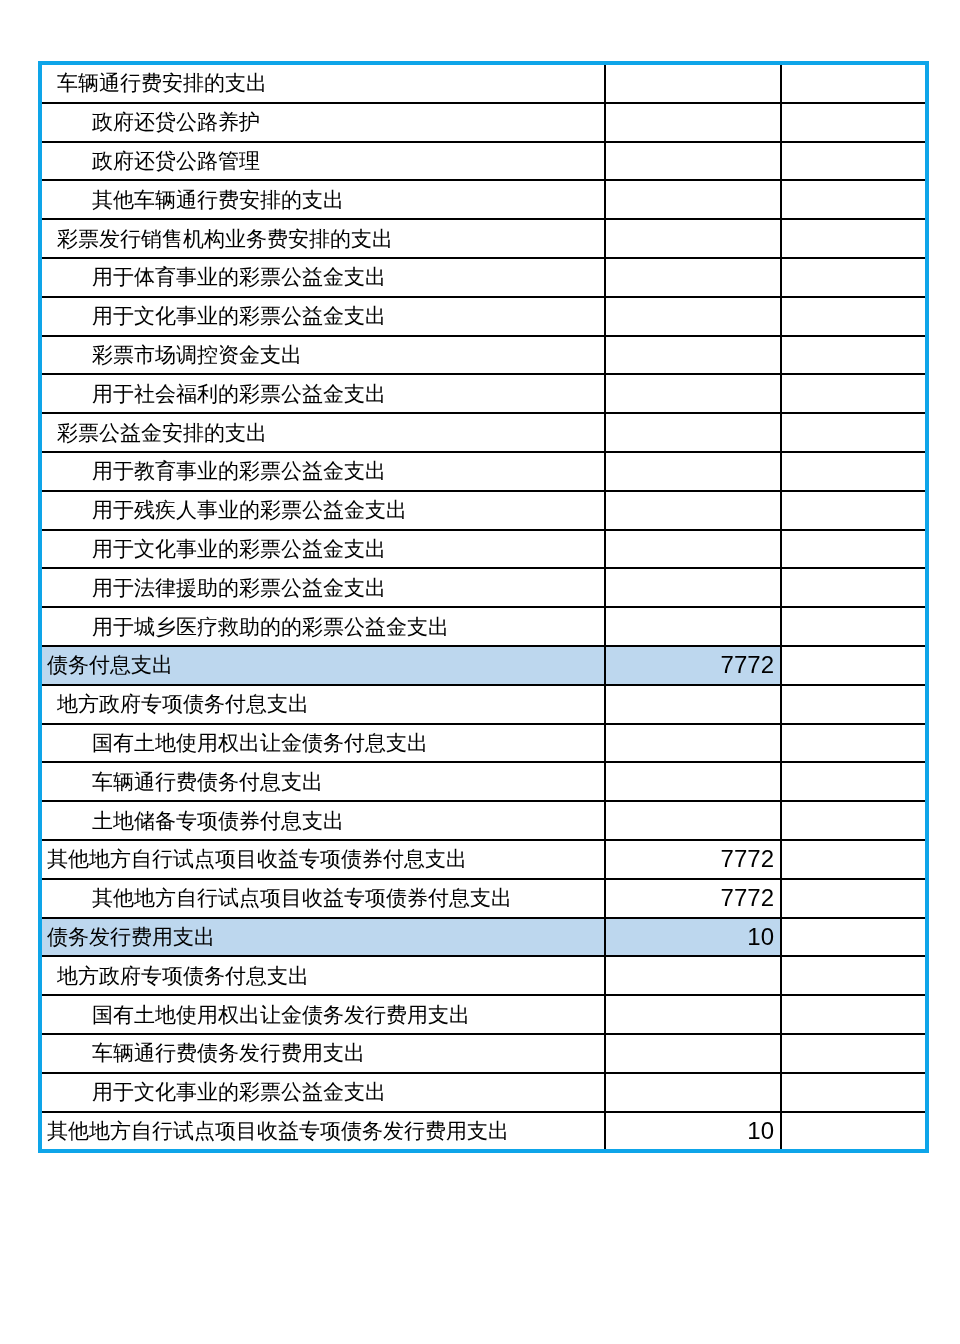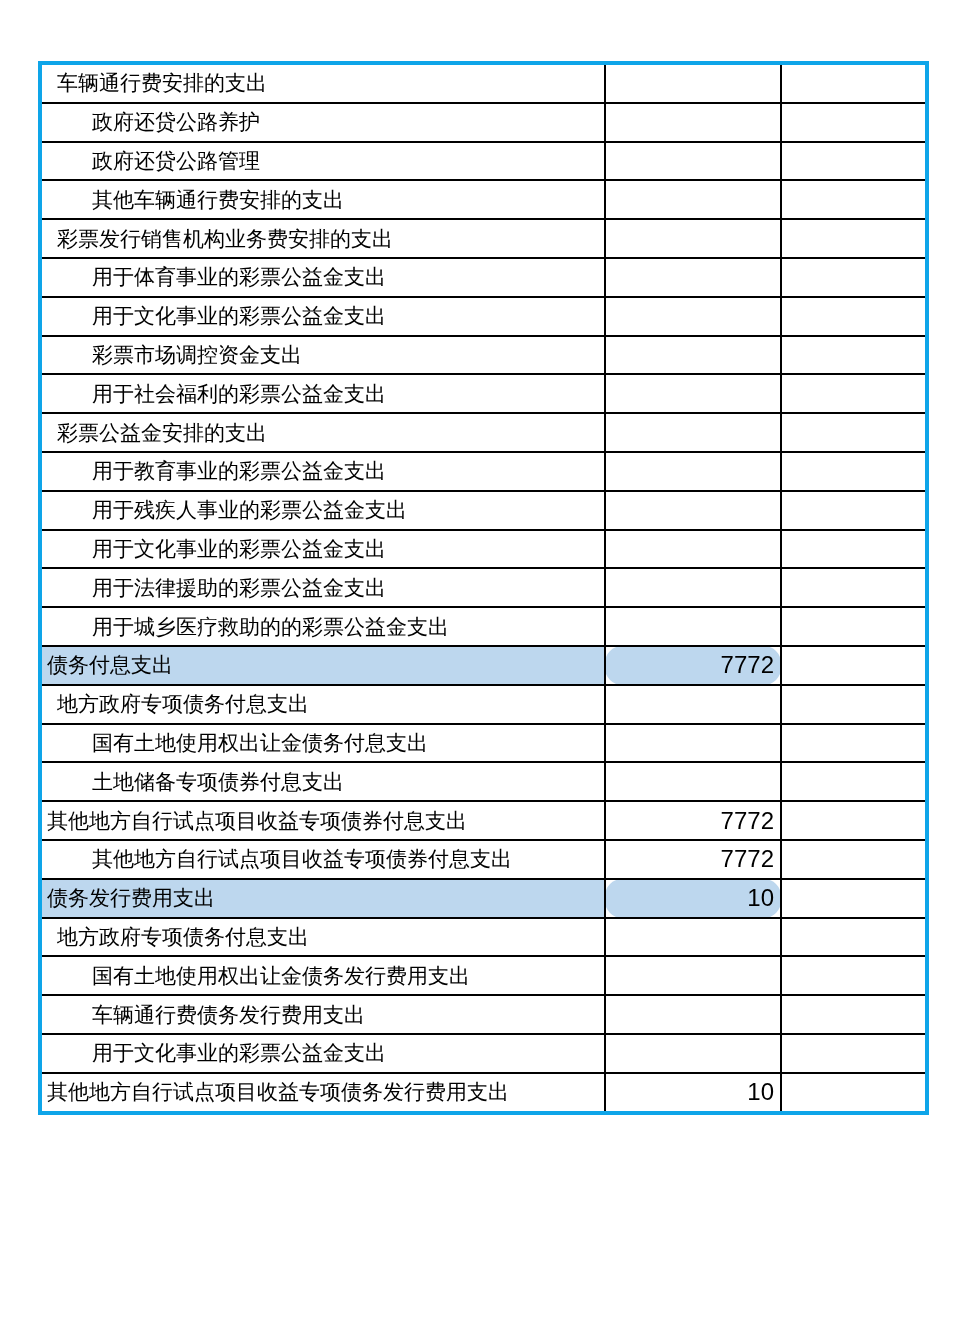--- a/index.html
+++ b/index.html
@@ -45,21 +45,20 @@
   }
   td.item.ind0 { padding-left: 5px; }
   td.item.ind1 { padding-left: 15px; }
   td.item.ind2 { padding-left: 50px; }
   td.item.ind3 { padding-left: 66px; }
   td.val {
     font-family: "Liberation Sans", "DejaVu Sans", sans-serif;
     font-size: 24px;
     text-align: right;
     padding-right: 6px;
-    border-radius: 17px;
   }
   td.hl { background: var(--hl-color, #BDD7EE); }
 </style>
 </head>
 <body>
 
 <div class="page">
   <table class="budget-table">
     <colgroup>
       <col class="c1">
@@ -151,20 +150,25 @@
           <td class="item ind1">地方政府专项债务付息支出</td>
           <td class="val"></td>
           <td class="extra"></td>
         </tr>
         <tr>
           <td class="item ind2">国有土地使用权出让金债务付息支出</td>
           <td class="val"></td>
           <td class="extra"></td>
         </tr>
         <tr>
+          <td class="item ind2">车辆通行费债务付息支出</td>
+          <td class="val"></td>
+          <td class="extra"></td>
+        </tr>
+        <tr>
           <td class="item ind2">土地储备专项债券付息支出</td>
           <td class="val"></td>
           <td class="extra"></td>
         </tr>
         <tr>
           <td class="item ind0">其他地方自行试点项目收益专项债券付息支出</td>
           <td class="val">7772</td>
           <td class="extra"></td>
         </tr>
         <tr>

